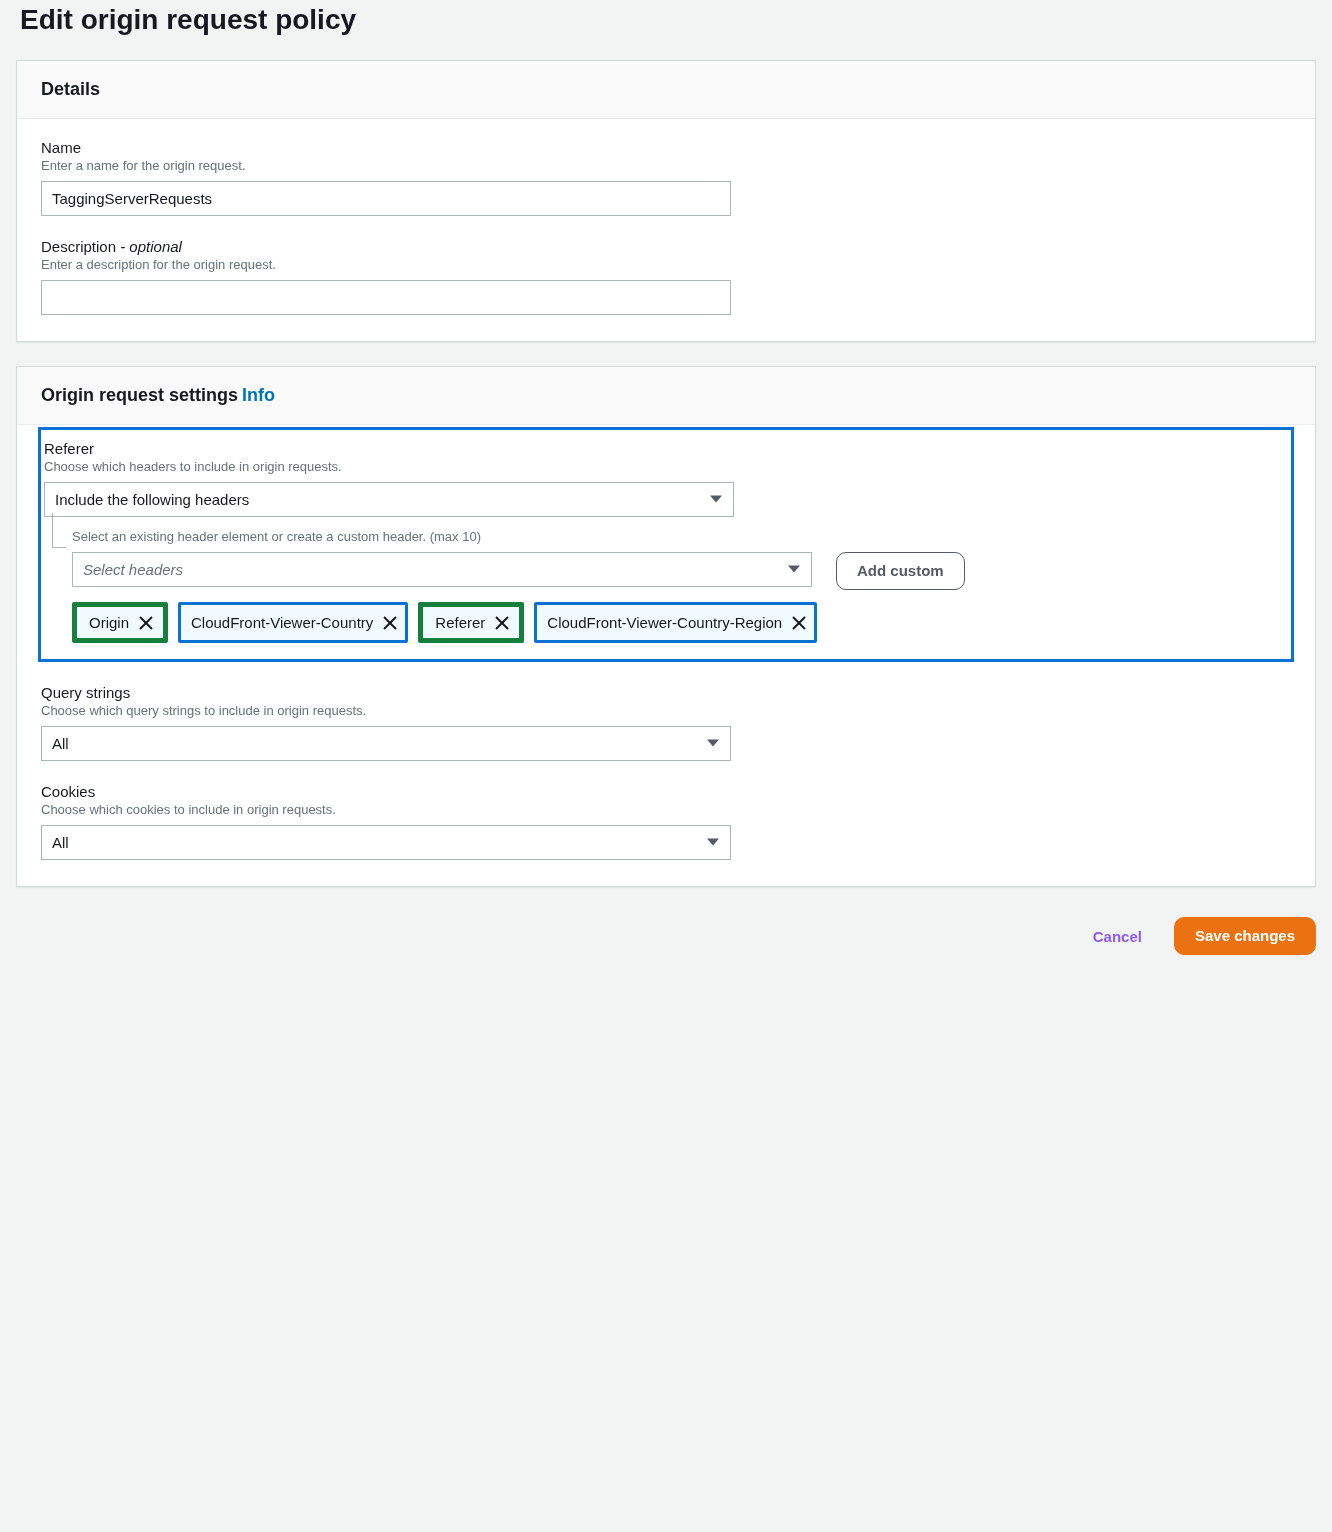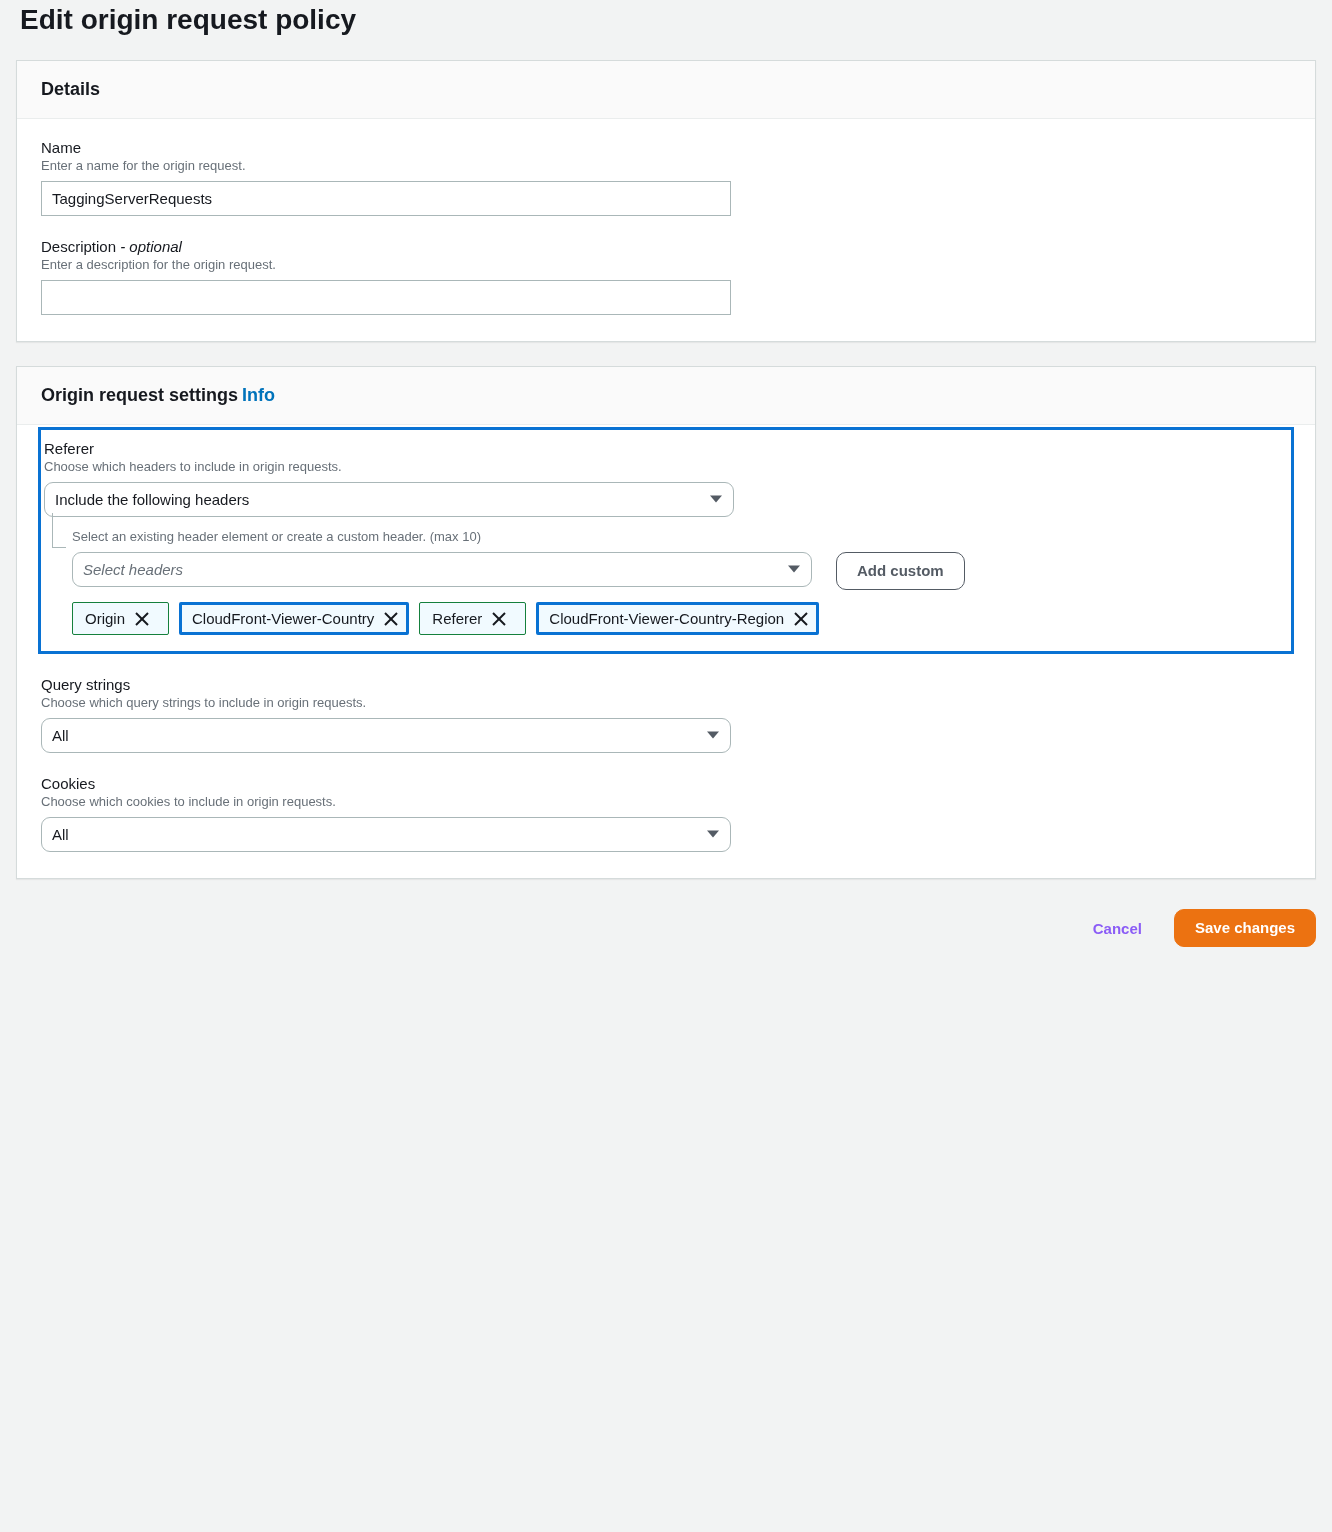--- a/index.html
+++ b/index.html
@@ -80,21 +80,21 @@
     }
     .select-wrap {
       position: relative;
       width: 690px;
       max-width: 100%;
     }
     .select {
       width: 100%;
       padding: 8px 36px 8px 10px;
       border: 1px solid #aab7b8;
-      border-radius: 9px;
+      border-radius: 0;
       font-size: 15px;
       font-family: inherit;
       background: #fff;
       cursor: pointer;
     }
     .select-caret {
       position: absolute;
       right: 12px;
       top: 50%;
       transform: translateY(-50%);
@@ -175,22 +175,22 @@
       display: flex;
       flex-wrap: wrap;
       gap: 10px;
       margin-top: 12px;
       margin-left: 28px;
     }
     .tag {
       display: inline-flex;
       align-items: center;
       gap: 10px;
-      padding: 7px 19px 7px 12px;
-      border: 1px solid #15803d;
+      padding: 7px 10px 7px 12px;
+      border: 5px solid #15803d;
       border-radius: 2px;
       font-size: 15px;
       background: #f1faff;
       color: #16191f;
     }
     .tag.highlighted {
       border: 3px solid #0972d3;
       padding: 5px 8px 5px 10px;
     }
     .tag .x-icon {

